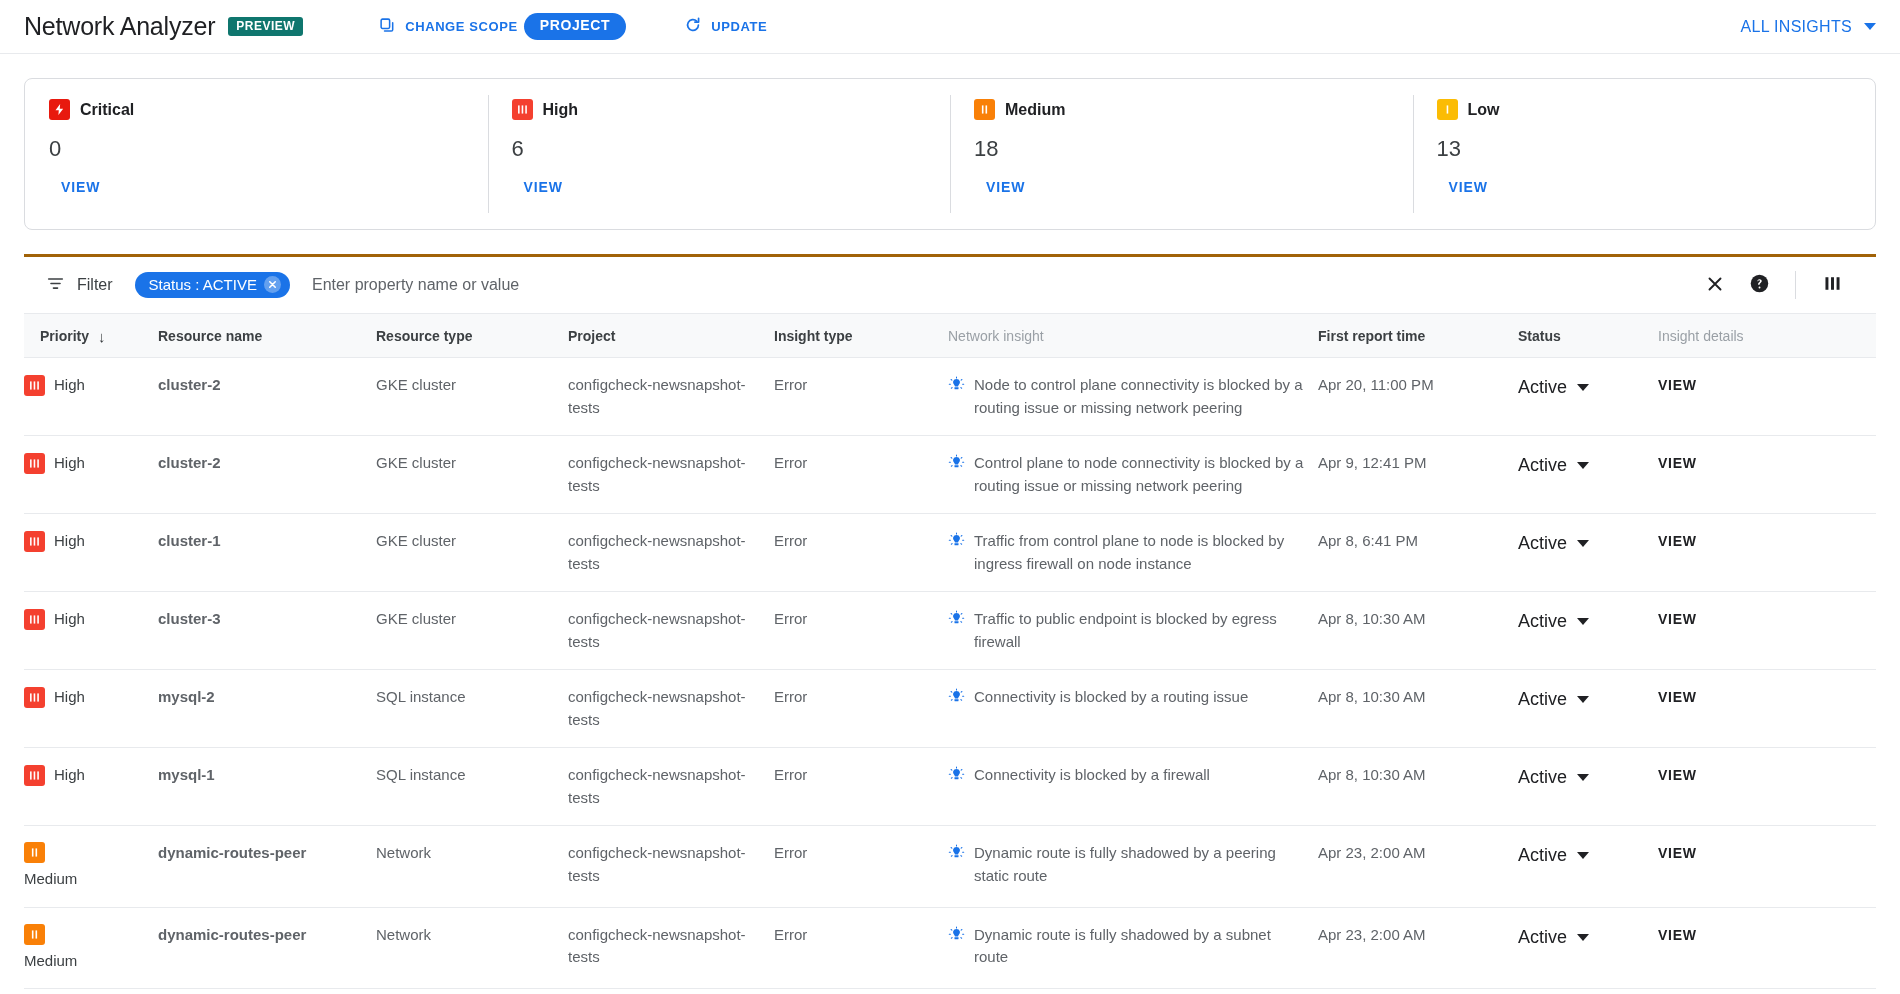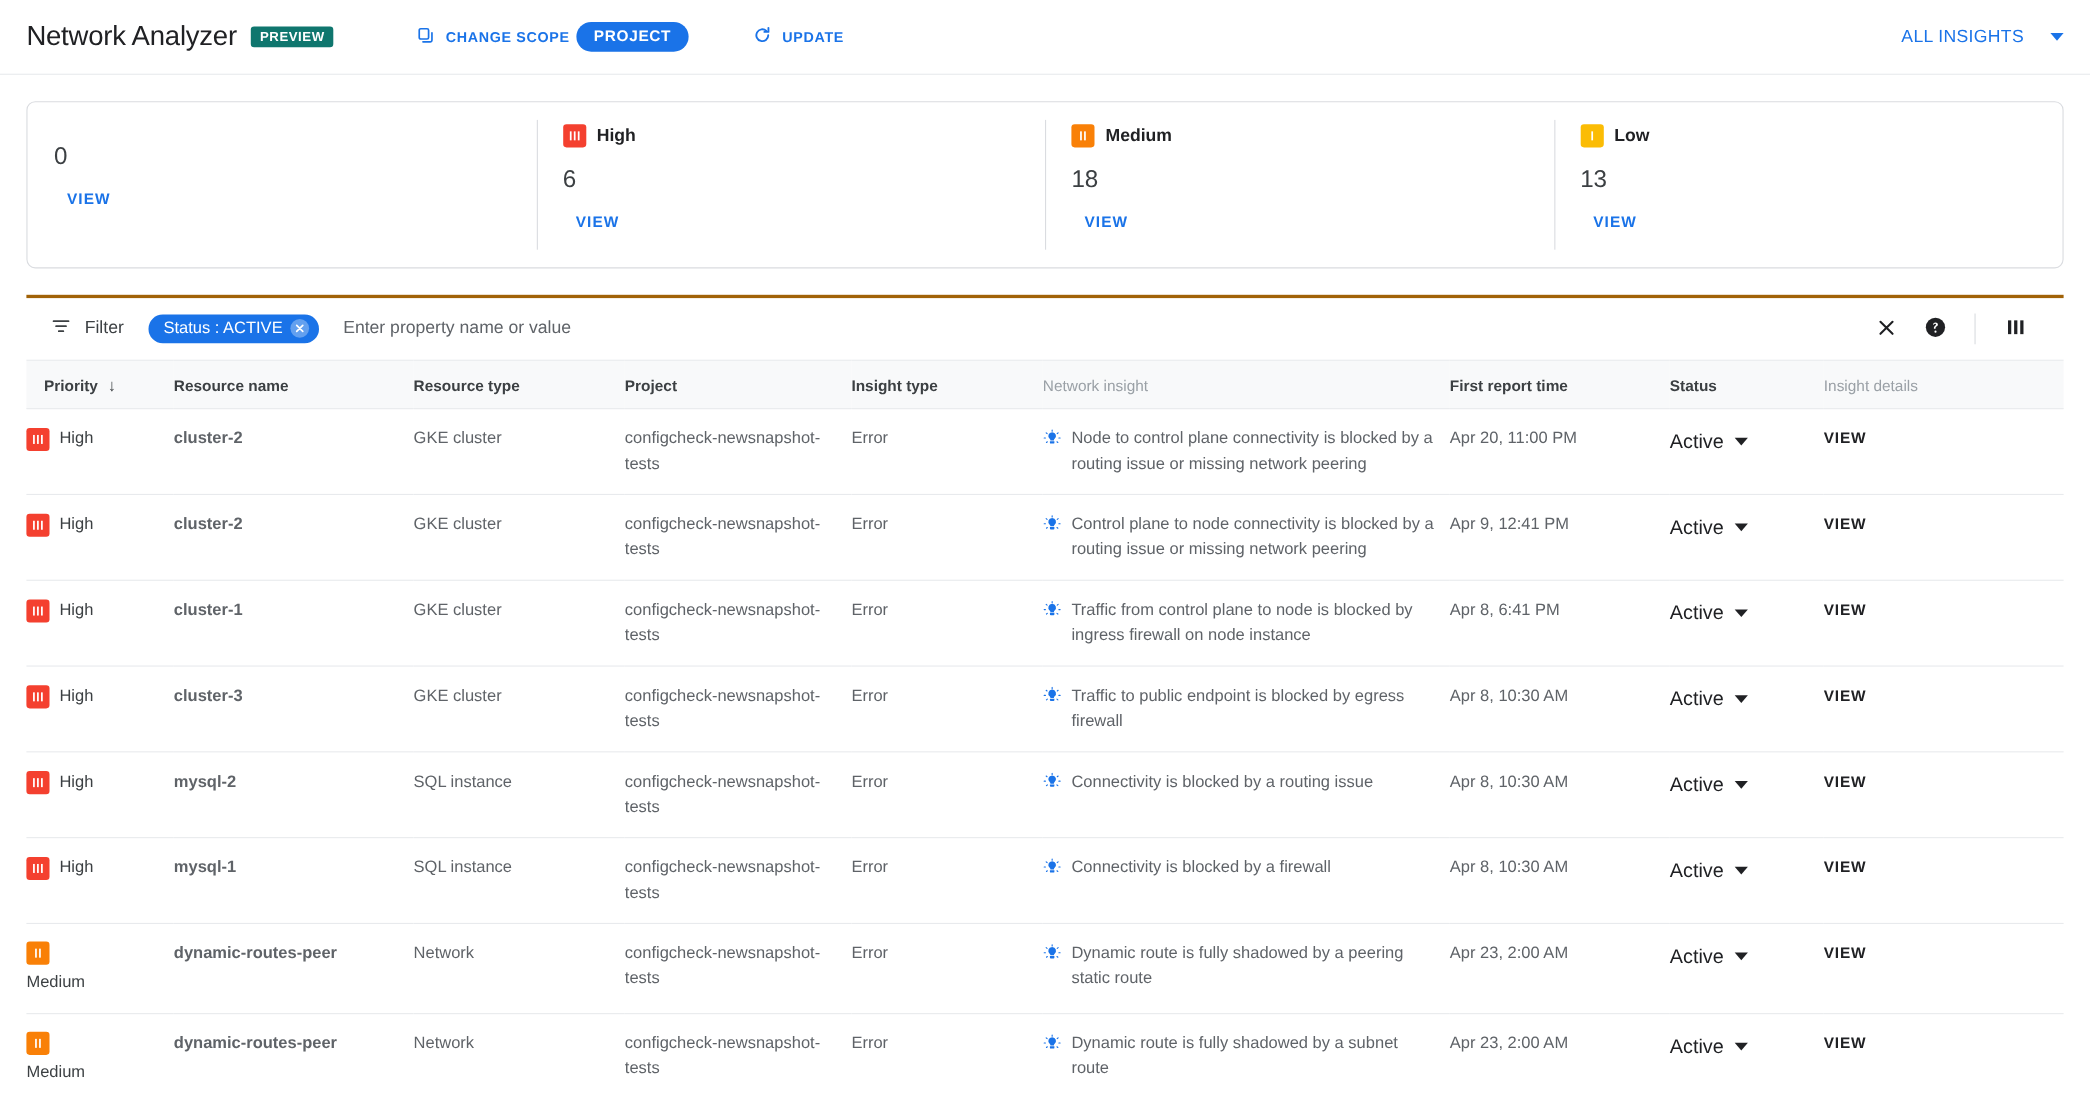--- a/index.html
+++ b/index.html
@@ -7,21 +7,21 @@
     width: 1900px;
     height: 994px;
     background: #ffffff;
     font-family: "Liberation Sans", sans-serif;
     color: #202124;
     overflow: hidden;
   }
 
   
   .header {
-    height: 68px;
+    height: 54px;
     display: flex;
     align-items: center;
     padding: 0 24px;
     border-bottom: 1px solid #e8eaed;
     background: #fff;
     position: relative;
   }
   .app-title {
     font-size: 25px;
     font-weight: 400;
@@ -72,21 +72,21 @@
     margin-left: 4px;
     line-height: 1.1;
     cursor: pointer;
   }
   .update-btn { margin-left: 56px; }
   .all-insights {
     position: absolute;
     right: 24px;
     display: flex;
     align-items: center;
-    gap: 24px;
+    gap: 12px;
     color: #1a73e8;
     font-size: 16px;
     font-weight: 500;
     letter-spacing: 0.3px;
     cursor: pointer;
   }
   .chev {
     width: 0; height: 0;
     border-left: 6px solid transparent;
     border-right: 6px solid transparent;
@@ -335,20 +335,28 @@
 
   <div class="all-insights">
     <span>ALL INSIGHTS</span>
     <span class="chev"></span>
   </div>
 </div>
 
 <div class="cards-wrap">
 
   <div class="card">
+    <div class="card-head">
+      <span class="sev-icon" style="background:#e8190e">
+        <svg width="13" height="13" viewBox="0 0 24 24">
+            <path d="M13.2 2 4.6 13.4h6.1L10 22l8.8-11.6h-6.3z" fill="#fff"></path>
+          </svg>
+      </span>
+      <span class="card-label">Critical</span>
+    </div>
     <div class="card-count">0</div>
     <div class="card-view">VIEW</div>
   </div>
 
   <div class="card">
     <div class="card-head">
       <span class="sev-icon" style="background:#f4402f">
         <svg width="13" height="13" viewBox="0 0 14 14">
           <rect x="2.2" y="2.6" width="1.7" height="8.8" fill="#fff"></rect>
           <rect x="6.1" y="2.6" width="1.7" height="8.8" fill="#fff"></rect>

